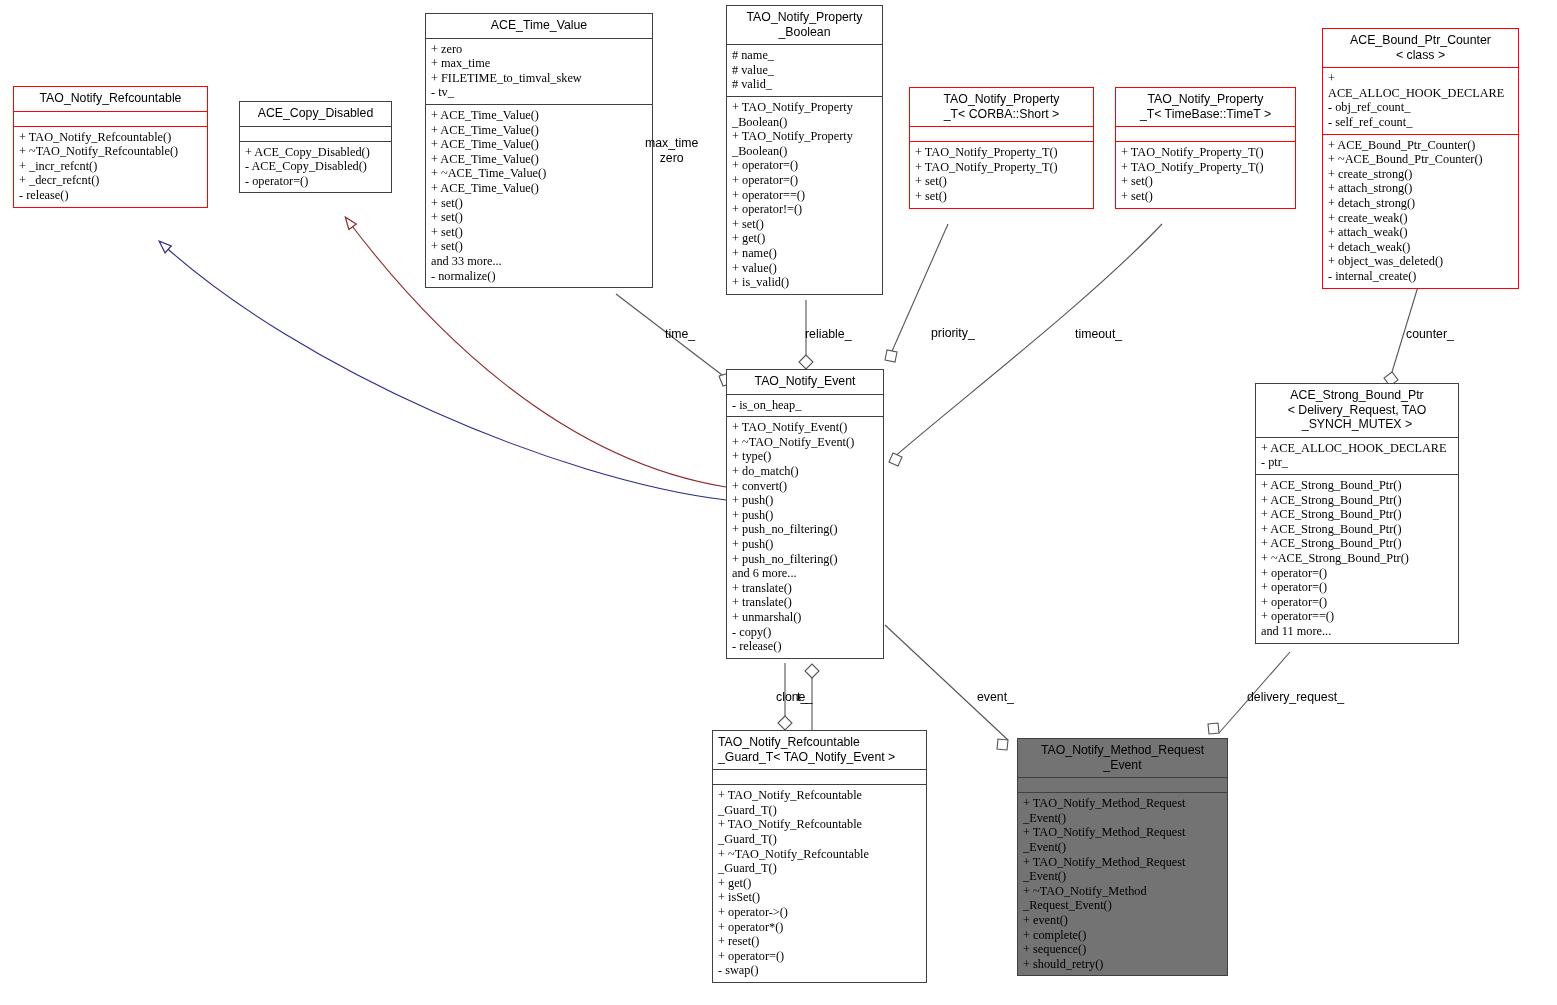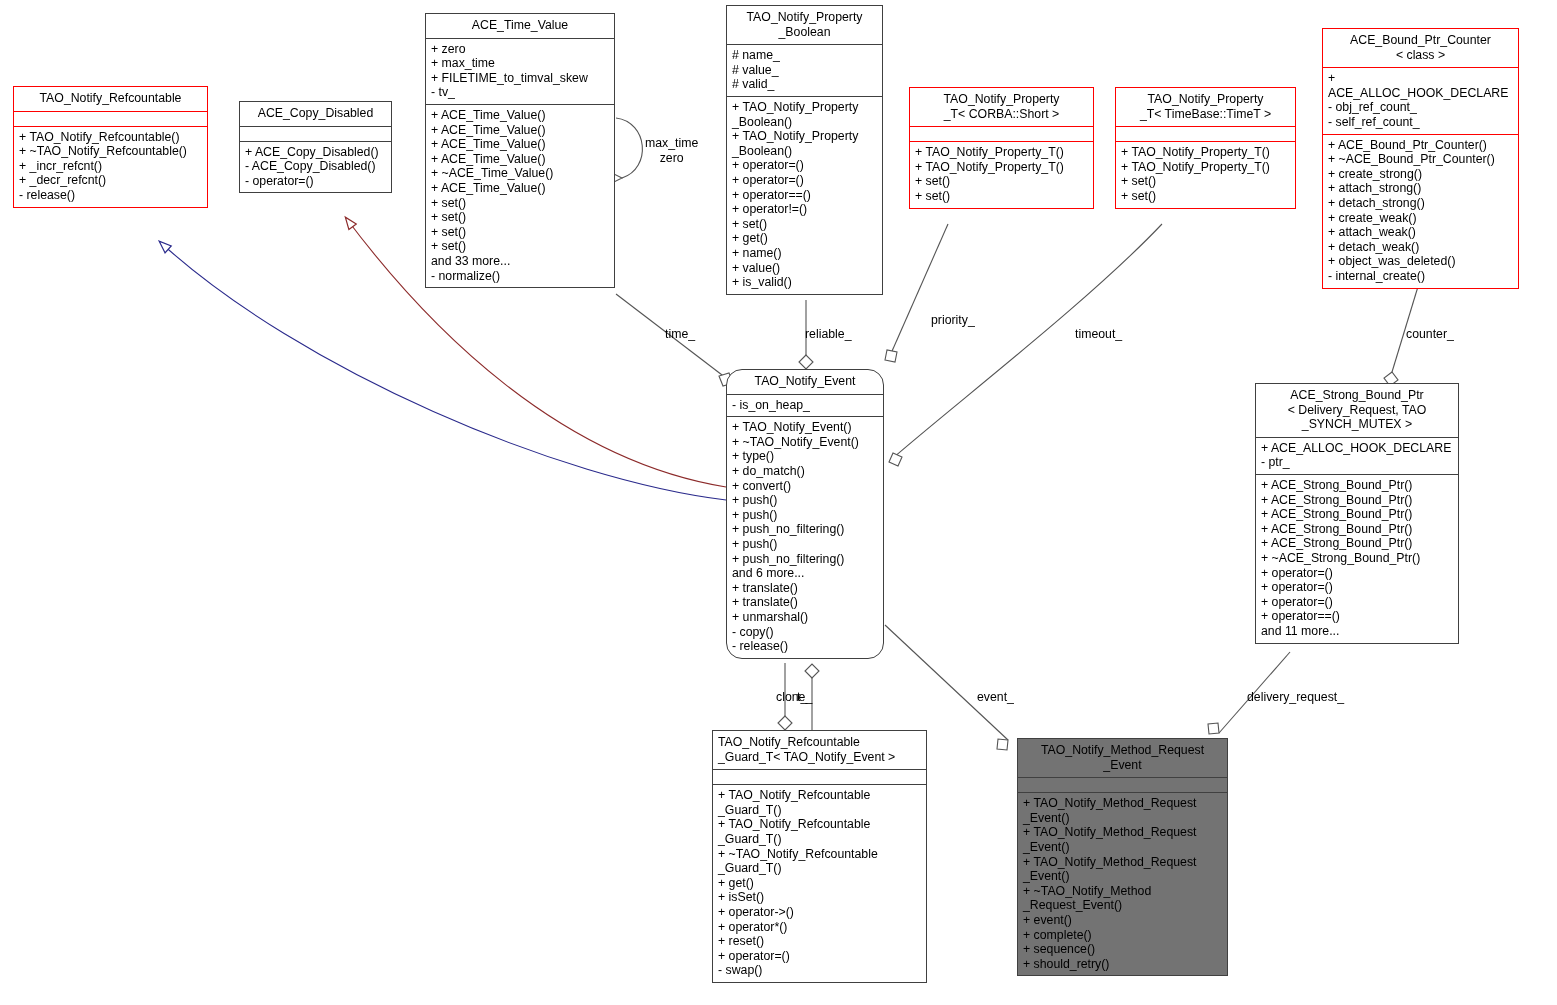--- a/index.html
+++ b/index.html
@@ -35,21 +35,21 @@
     padding:3px 5px 4px 5px;
     border-top:1px solid #404040;
   }
   .node.red .sec{border-top-color:#ff0000;}
   .title{
     padding:4px 5px 5px 5px;
     text-align:center;
     white-space:pre-line;
   }
   .sec.empty{height:14px;padding:0;}
-  .row{white-space:pre-line;}
+  .row{white-space:pre-line;font-family:Liberation Serif, serif;}
   .elabel{
     position:absolute;
     font-size:12.3px;
     color:#000000;
     white-space:pre-line;
     line-height:14.6px;
     z-index:6;
   }
 </style>
 </head>
@@ -117,21 +117,21 @@
   <div class="node" style="left:239px;top:101px;width:153px;">
     <div class="title">ACE_Copy_Disabled</div>
     <div class="sec empty"></div>
     <div class="sec">
         <div class="row">+ ACE_Copy_Disabled()
 - ACE_Copy_Disabled()
 - operator=()</div>
       </div>
   </div>
 
-  <div class="node" style="left:425px;top:13px;width:190px;">
+  <div class="node" style="left:425px;top:13px;width:228px;">
     <div class="title">ACE_Time_Value</div>
     <div class="sec">
         <div class="row">+ zero
 + max_time
 + FILETIME_to_timval_skew
 - tv_</div>
       </div>
     <div class="sec">
         <div class="row">+ ACE_Time_Value()
 + ACE_Time_Value()
@@ -212,21 +212,21 @@
 + attach_strong()
 + detach_strong()
 + create_weak()
 + attach_weak()
 + detach_weak()
 + object_was_deleted()
 - internal_create()</div>
       </div>
   </div>
 
-  <div class="node" style="left:726px;top:369px;width:158px;border-radius:16px;">
+  <div class="node" style="left:726px;top:369px;width:158px;">
     <div class="title">TAO_Notify_Event</div>
     <div class="sec">
         <div class="row">- is_on_heap_</div>
       </div>
     <div class="sec">
         <div class="row">+ TAO_Notify_Event()
 + ~TAO_Notify_Event()
 + type()
 + do_match()
 + convert()
@@ -305,21 +305,21 @@
 + complete()
 + sequence()
 + should_retry()</div>
       </div>
   </div>
 
   <div class="elabel" style="left:645px;top:136px;text-align:center;">max_time
 zero</div>
   <div class="elabel" style="left:665px;top:327px;">time_</div>
   <div class="elabel" style="left:805px;top:327px;">reliable_</div>
-  <div class="elabel" style="left:903px;top:313px;padding-left:28px;">priority_</div>
+  <div class="elabel" style="left:903px;top:326px;padding-left:28px;">priority_</div>
   <div class="elabel" style="left:1075px;top:327px;">timeout_</div>
   <div class="elabel" style="left:1406px;top:327px;">counter_</div>
   <div class="elabel" style="left:797px;top:690px;">t_</div>
   <div class="elabel" style="left:776px;top:690px;">clone_</div>
   <div class="elabel" style="left:977px;top:690px;">event_</div>
   <div class="elabel" style="left:1247px;top:690px;">delivery_request_</div>
 
 </div>
 
 </body></html>

